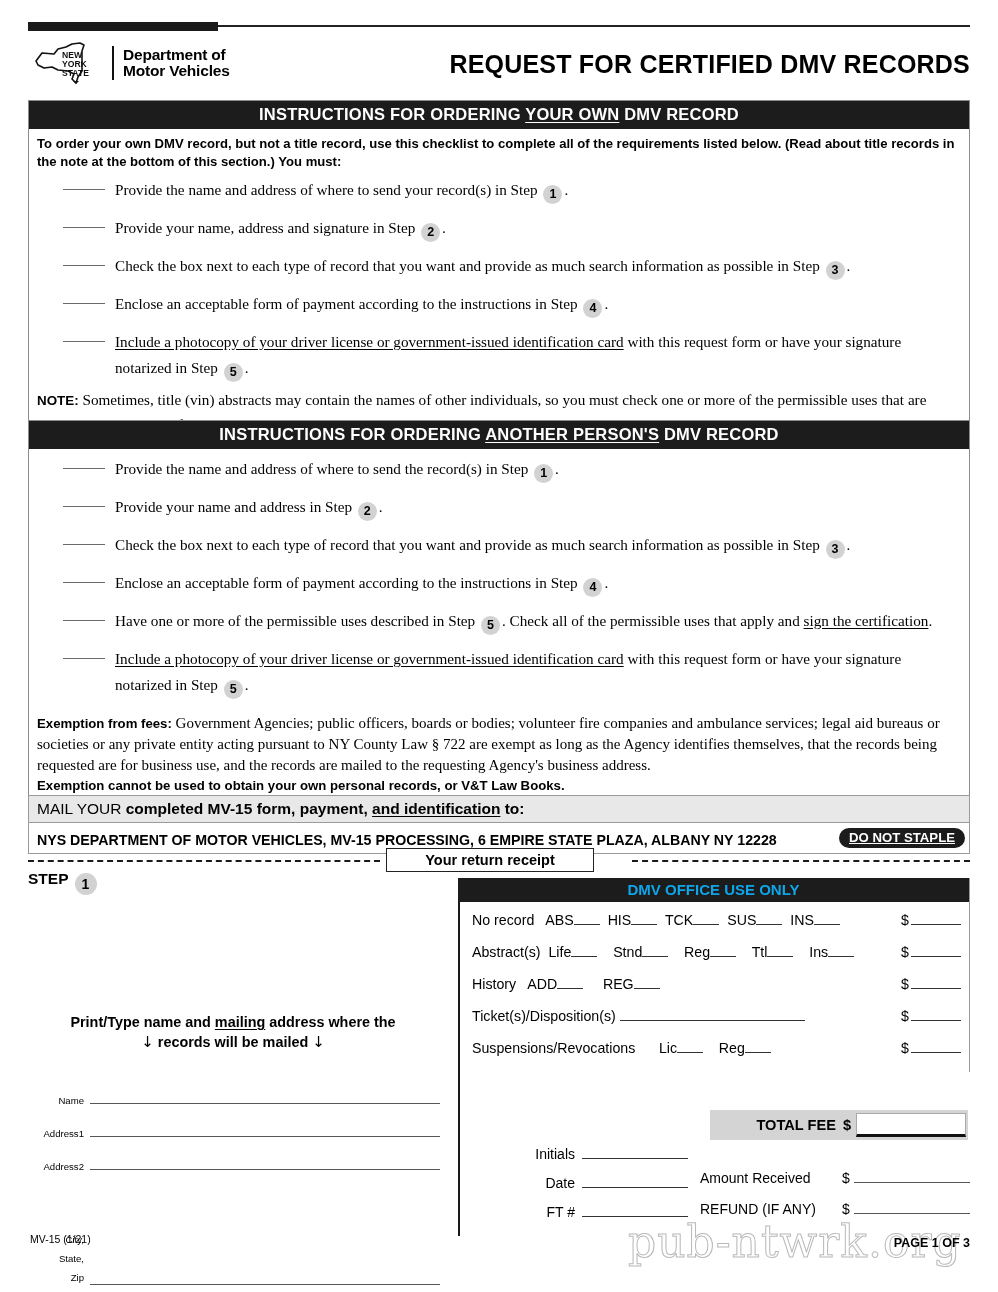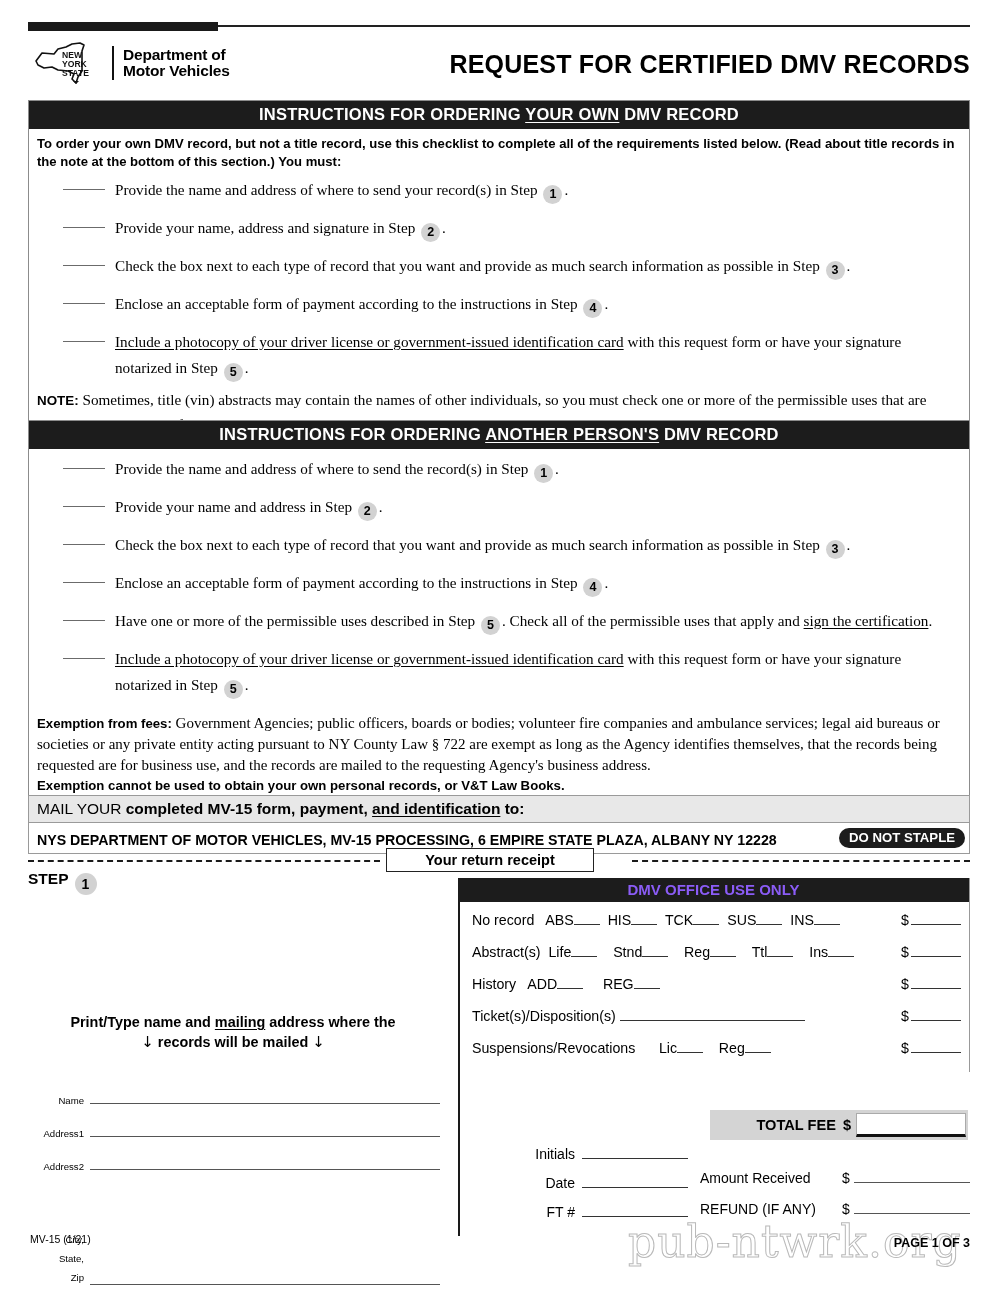--- a/index.html
+++ b/index.html
@@ -70,21 +70,21 @@
     font-family:"Liberation Sans",sans-serif;font-size:15.5px;padding:4px 0 4px 8px;
   }
   .mail-line1 .b{font-weight:bold;}
   .mail-line2{
     background:#fff;border-top:1px solid #9a9a9a;
     font-family:"Liberation Sans",sans-serif;font-weight:bold;font-size:14.2px;
     padding:5px 0 5px 8px;display:flex;align-items:flex-end;justify-content:space-between;
   }
   .staple{
     background:#1c1c1c;color:#fff;font-family:"Liberation Sans",sans-serif;font-weight:bold;font-size:13.2px;
-    border-radius:10px;padding:2px 10px 3px;margin-right:4px;white-space:nowrap;
+    border-radius:10px;padding:2px 10px 3px;margin-right:4px;white-space:nowrap;text-decoration:underline;
   }
 
   
   .tear-l{position:absolute;left:28px;top:860px;width:352px;border-top:2px dashed #1a1a1a;}
   .tear-r{position:absolute;left:632px;top:860px;width:338px;border-top:2px dashed #1a1a1a;}
   .receipt{
     position:absolute;left:386px;top:848px;width:208px;height:24px;
     border:1.5px solid #222;background:#fff;box-sizing:border-box;
     font-family:"Liberation Sans",sans-serif;font-weight:bold;font-size:14.5px;
     text-align:center;line-height:22px;
@@ -108,21 +108,21 @@
   .flabel{
     font-family:"Liberation Sans",sans-serif;font-size:9.6px;line-height:11px;
     width:56px;text-align:right;padding-right:6px;flex:0 0 auto;
   }
   .fline{flex:1 1 auto;border-bottom:1px solid #555;height:1px;margin-bottom:2px;}
   .frow.multi .flabel{line-height:19px;margin-top:36px;}
 
   
   .dmv{position:absolute;left:458px;top:878px;width:512px;box-sizing:border-box;border-right:1px solid #999;}
   .dmv-bar{
-    background:#1c1c1c;color:#8b5cf6;text-align:center;
+    background:#1c1c1c;color:#0ea5e9;text-align:center;
     font-family:"Liberation Sans",sans-serif;font-weight:bold;font-size:15px;
     padding:3px 0 4px;
   }
   .dmv-body{padding:10px 0 0 0;}
   .dmv-row{
     display:flex;align-items:baseline;justify-content:space-between;
     font-family:"Liberation Sans",sans-serif;font-size:14.2px;
     padding:0 8px 0 14px;height:32px;
   }
   .dmv-row .left{white-space:nowrap;}

